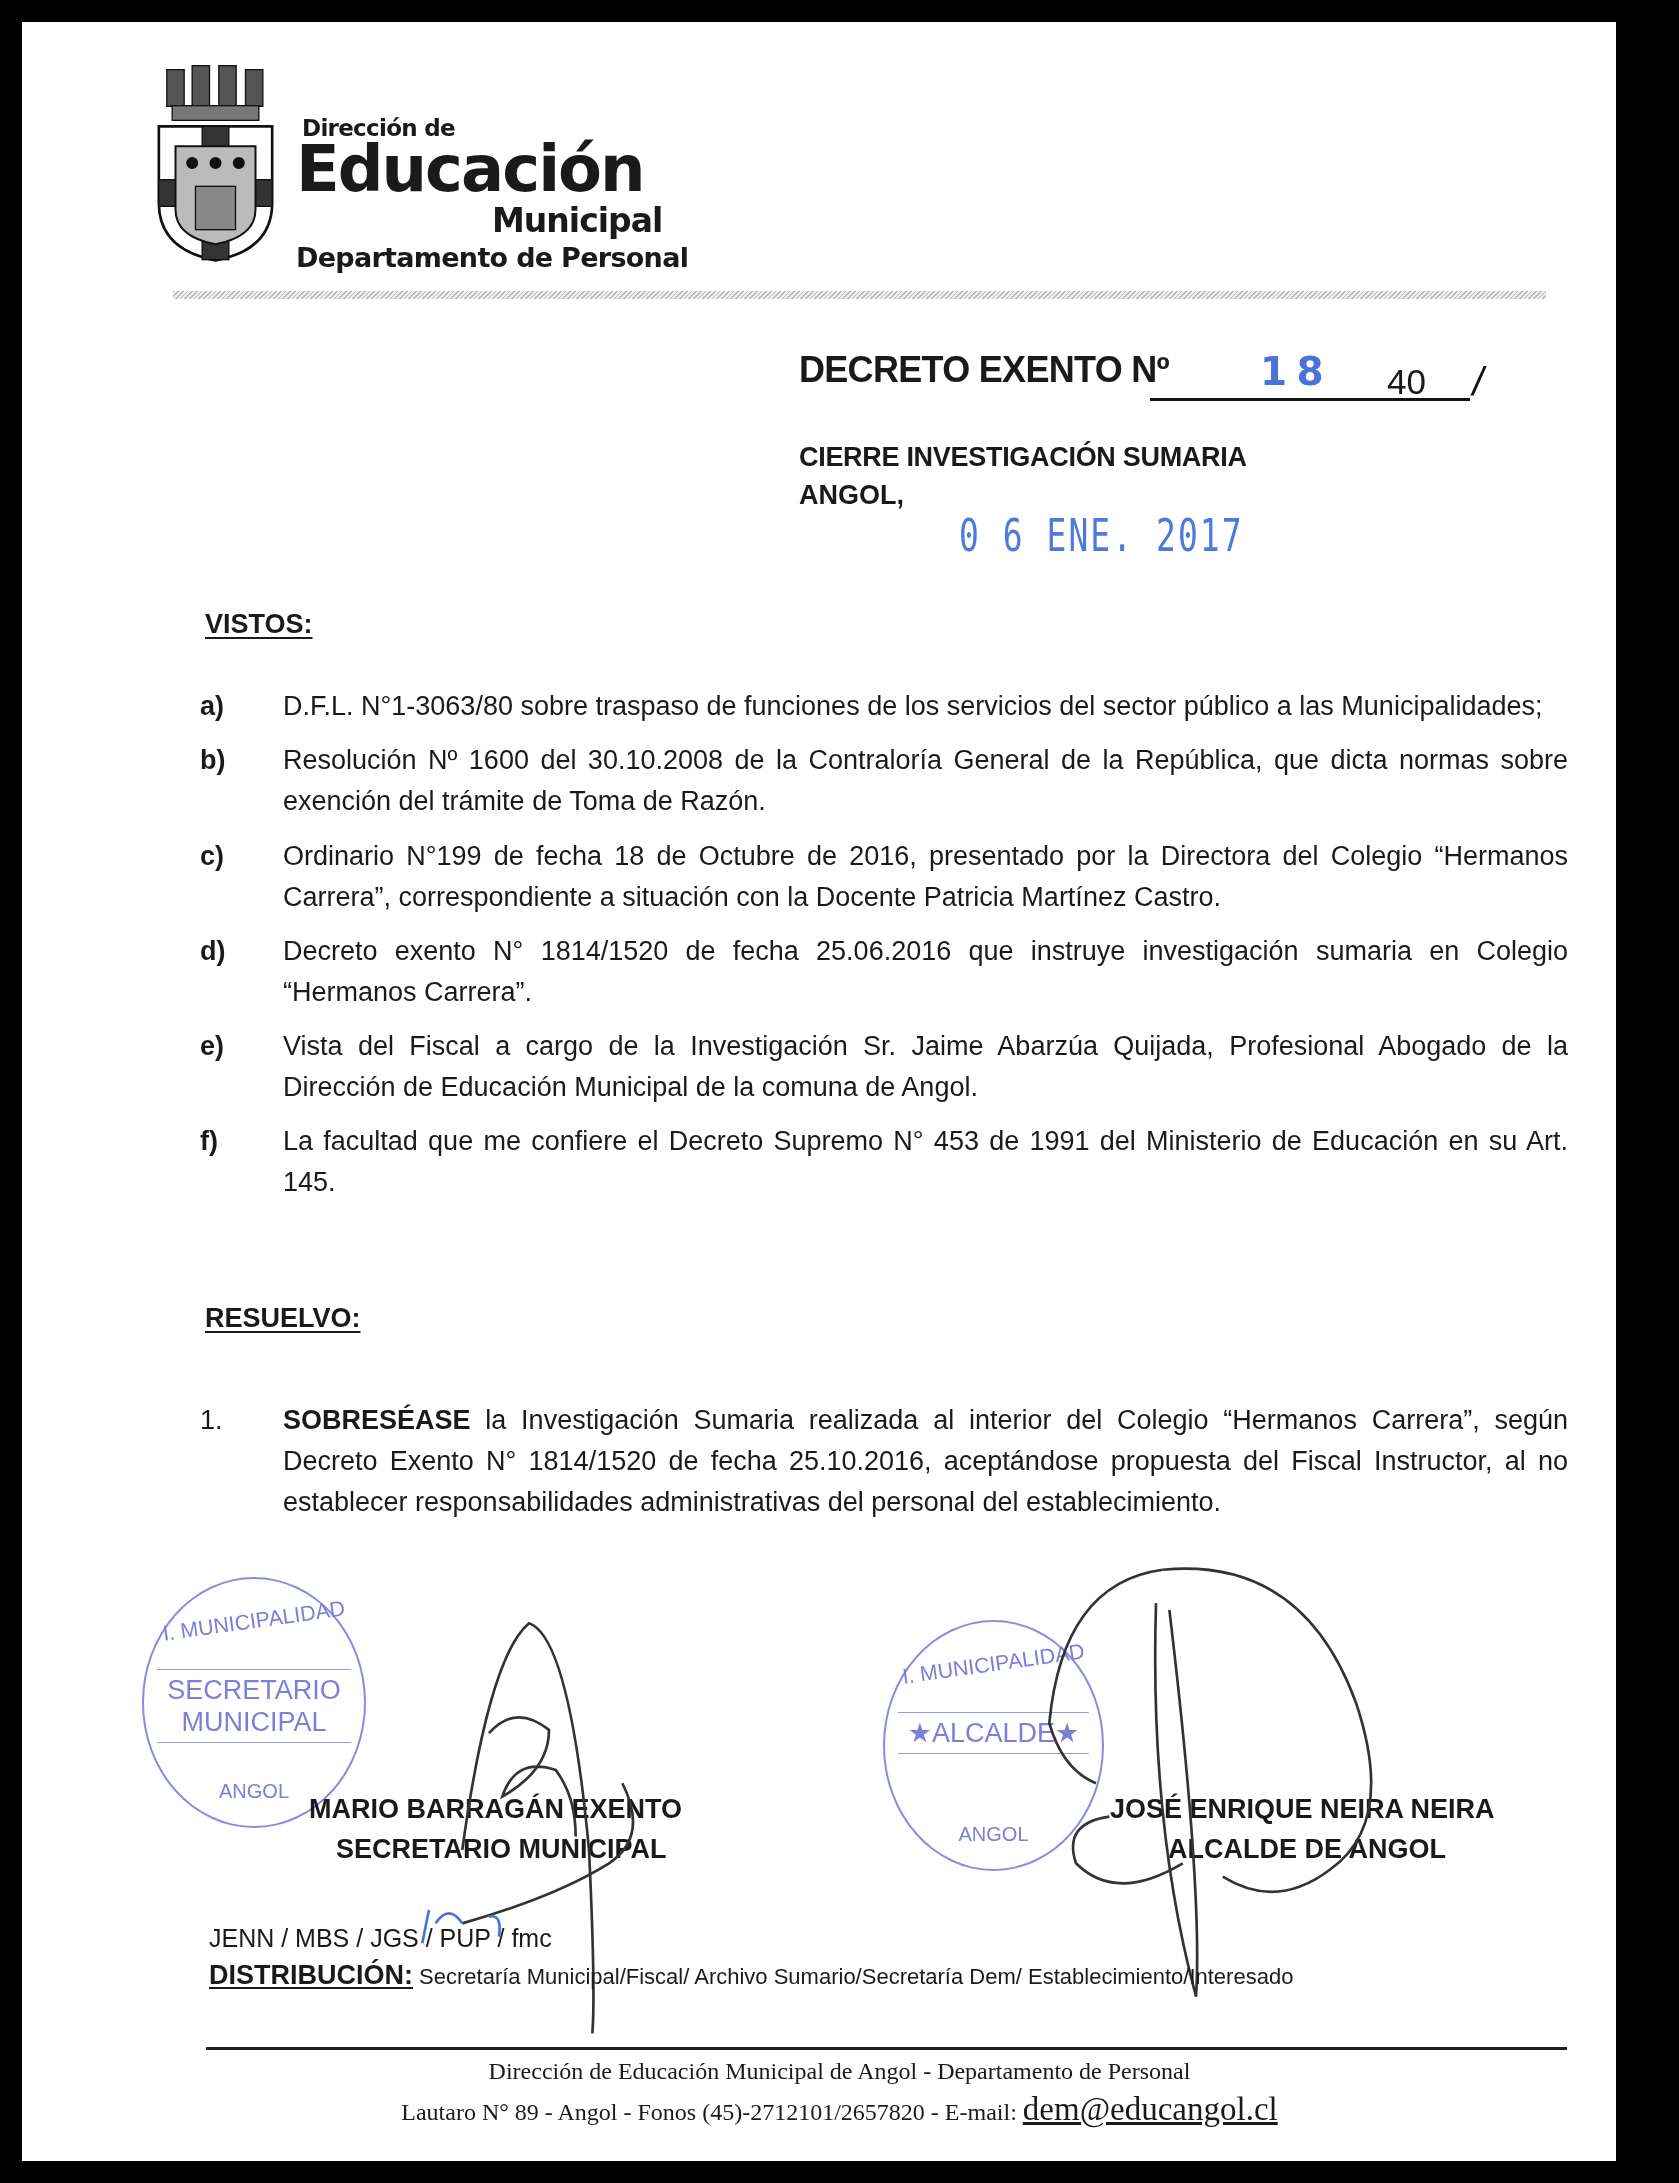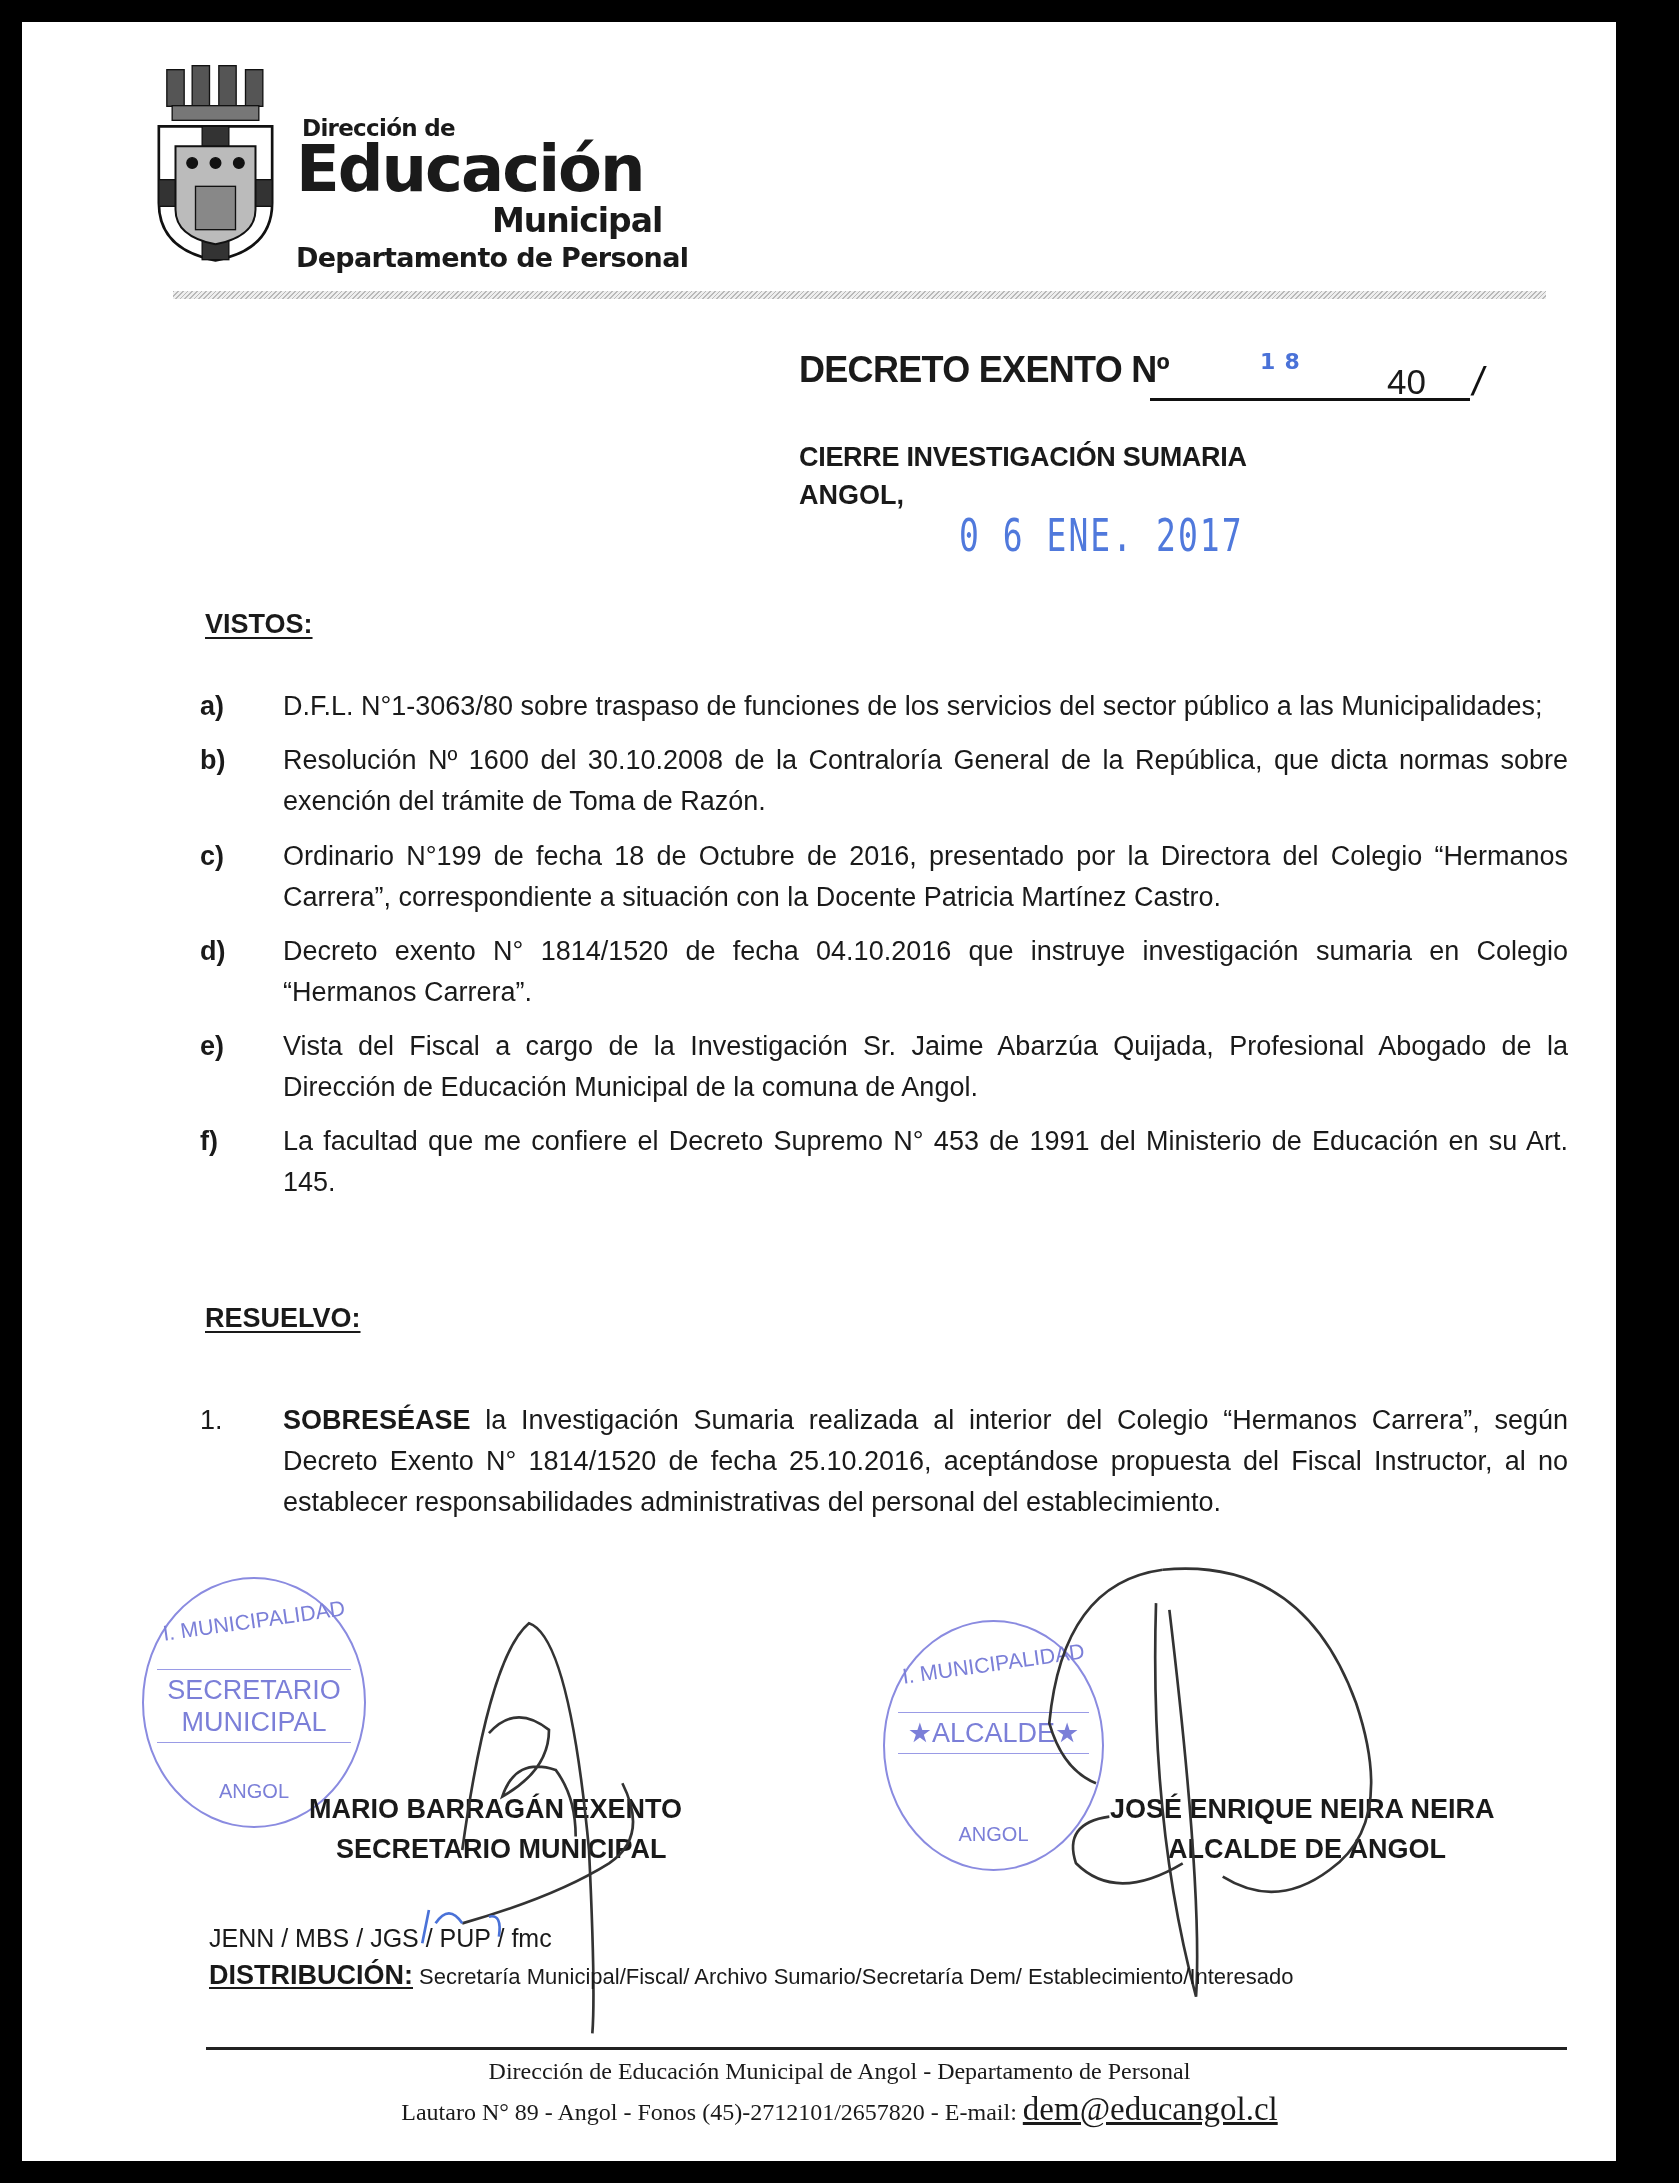--- a/index.html
+++ b/index.html
@@ -20,21 +20,21 @@
   .hdr-mun { left: 470px; top: 179px; font-size: 33px; font-weight: bold; font-family: "DejaVu Sans", sans-serif; letter-spacing: -1px; text-align: right; }
   .hdr-dep { left: 274px; top: 220px; font-size: 27px; font-weight: bold; font-family: "DejaVu Sans", sans-serif; letter-spacing: -0.7px; }
   .sep {
     left: 151px; top: 269px; width: 1373px; height: 8px;
     background: repeating-linear-gradient(135deg, #b8b8b8 0 1.3px, #eee 1.3px 3.3px);
   }
   
   .decree { left: 777px; top: 327px; font-size: 36px; font-weight: bold; letter-spacing: -0.7px; }
   .decree-line { left: 1128px; top: 376px; width: 320px; height: 2.7px; background: #111; }
   .decree-slash { left: 1451px; top: 337px; font-size: 40px; color: #111; transform: skewX(-10deg); }
-  .decree-stamp { left: 1238px; top: 327px; font-size: 22px; font-weight: bold; color: #4a72d8; font-family: "DejaVu Sans", sans-serif; letter-spacing: 9.3px; }
+  .decree-stamp { left: 1238px; top: 327px; font-size: 39px; font-weight: bold; color: #4a72d8; font-family: "DejaVu Sans", sans-serif; letter-spacing: 9.3px; }
   .decree-num { left: 1365px; top: 340px; font-size: 35px; }
   .sub1 { left: 777px; top: 420px; font-size: 27px; font-weight: bold; letter-spacing: -0.3px; }
   .sub2 { left: 777px; top: 458px; font-size: 27px; font-weight: bold; }
   .date-stamp { left: 937px; top: 488px; font-size: 44px; color: #5079dc; font-family: "DejaVu Sans Mono", monospace; letter-spacing: 2.7px; transform: scaleX(0.75); transform-origin: left; }
   
   .sect-head { font-size: 27px; font-weight: bold; text-decoration: underline; text-underline-offset: 4px; }
   .vistos { left: 183px; top: 587px; }
   .resuelvo { left: 183px; top: 1281px; }
   .items { left: 178px; top: 664px; width: 1368px; }
   .item { display: flex; font-size: 27px; line-height: 41px; margin-bottom: 13.3px; }
@@ -111,21 +111,21 @@
     <div class="item">
         <span class="lbl">b)</span>
         <span class="txt">Resolución Nº 1600 del 30.10.2008 de la Contraloría General de la República, que dicta normas sobre exención del trámite de Toma de Razón.</span>
       </div>
     <div class="item">
         <span class="lbl">c)</span>
         <span class="txt">Ordinario N°199 de fecha 18 de Octubre de 2016, presentado por la Directora del Colegio “Hermanos Carrera”, correspondiente a situación con la Docente Patricia Martínez Castro.</span>
       </div>
     <div class="item">
         <span class="lbl">d)</span>
-        <span class="txt">Decreto exento N° 1814/1520 de fecha 04.10.2016 que instruye investigación sumaria en Colegio “Hermanos Carrera”.</span>
+        <span class="txt">Decreto exento N° 1814/1520 de fecha 25.06.2016 que instruye investigación sumaria en Colegio “Hermanos Carrera”.</span>
       </div>
     <div class="item">
         <span class="lbl">e)</span>
         <span class="txt">Vista del Fiscal a cargo de la Investigación Sr. Jaime Abarzúa Quijada, Profesional Abogado de la Dirección de Educación Municipal de la comuna de Angol.</span>
       </div>
     <div class="item">
         <span class="lbl">f)</span>
         <span class="txt">La facultad que me confiere el Decreto Supremo N° 453 de 1991 del Ministerio de Educación en su Art. 145.</span>
       </div>
   </div>

